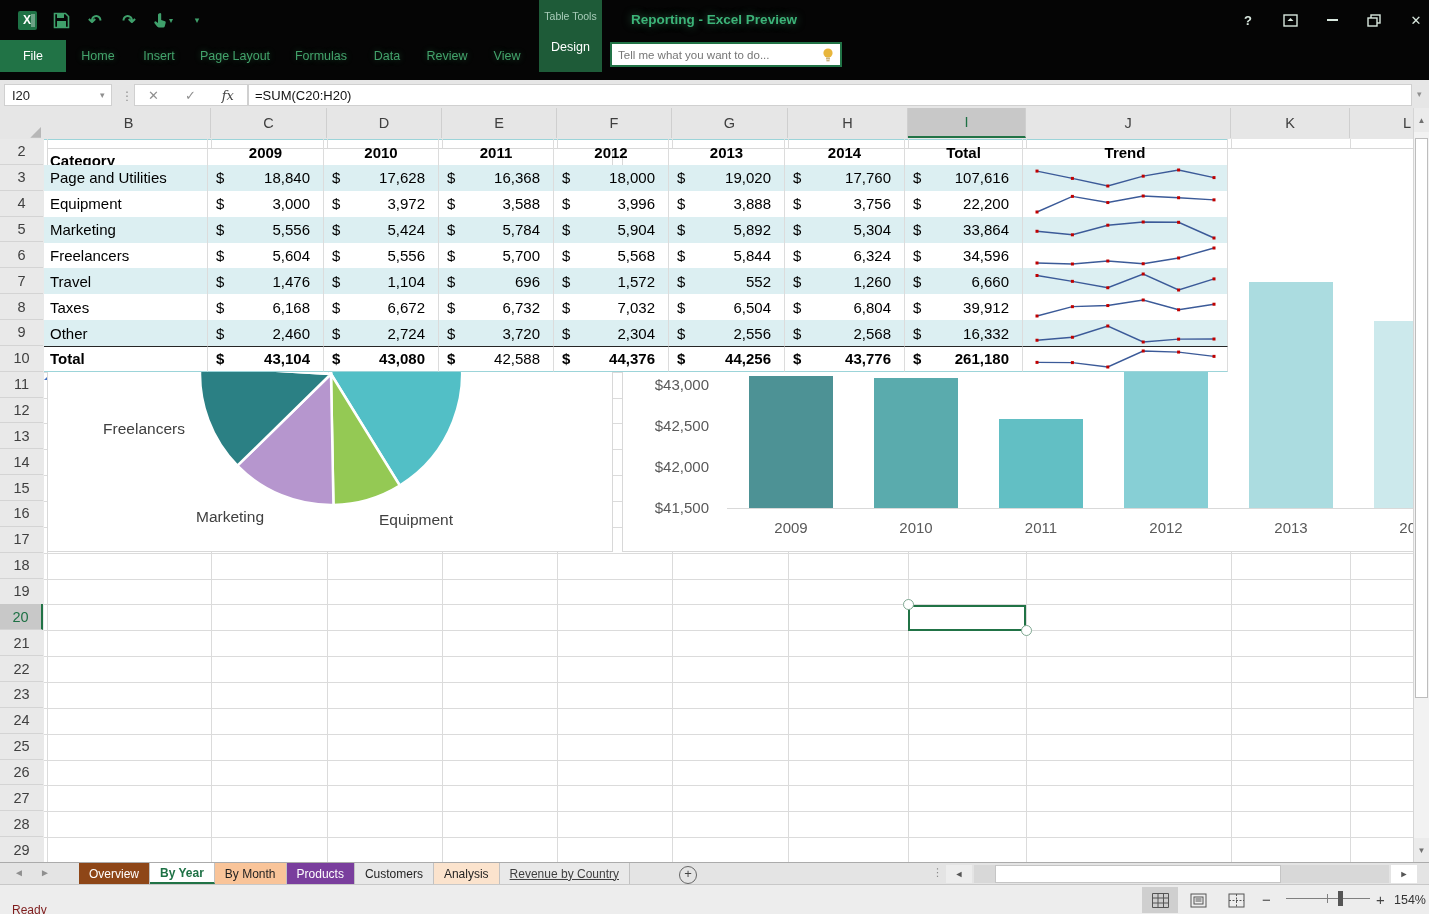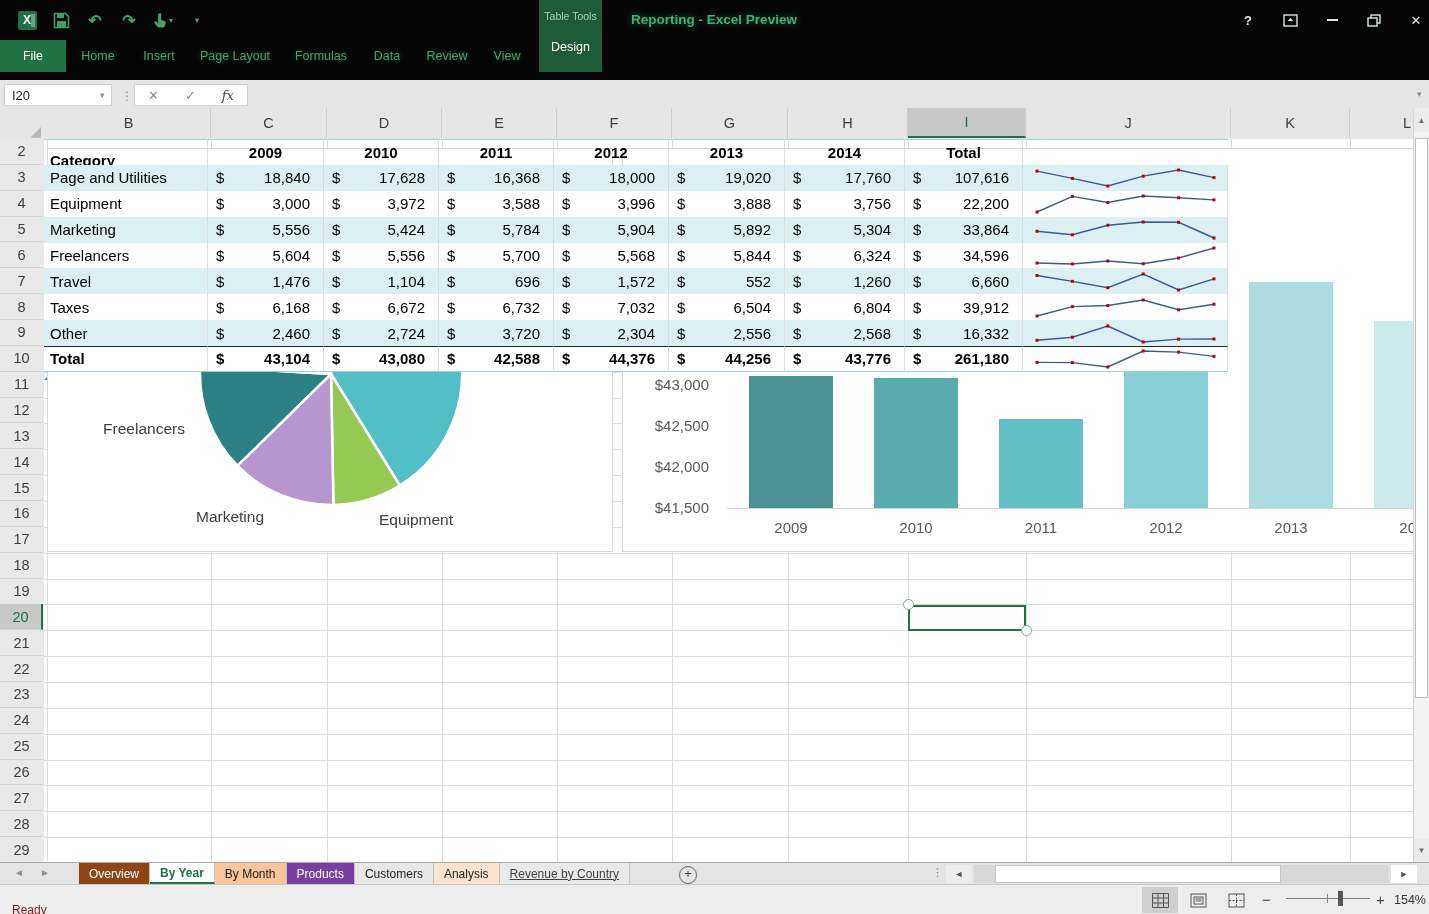--- a/index.html
+++ b/index.html
@@ -159,32 +159,45 @@
     <div id="ribbontabs">
         <span class="rtab" style="left: 98px;">Home</span>
         <span class="rtab" style="left: 159px;">Insert</span>
         <span class="rtab" style="left: 235px;">Page Layout</span>
         <span class="rtab" style="left: 321px;">Formulas</span>
         <span class="rtab" style="left: 387px;">Data</span>
         <span class="rtab" style="left: 447px;">Review</span>
         <span class="rtab" style="left: 507px;">View</span>
       </div>
 
+    <div class="tellme">
+      <input placeholder="Tell me what you want to do..." style="">
+      <span style="margin-right:6px;display:flex;">
+        <svg width="12" height="16" viewBox="0 0 12 16">
+            <circle cx="6" cy="6" r="4.6" fill="#E8B63C"></circle>
+            <rect x="4" y="10.5" width="4" height="2" fill="#CBB37D"></rect>
+            <rect x="4.4" y="13" width="3.2" height="1.4" fill="#CBB37D"></rect>
+          </svg>
+      </span>
+    </div>
   </div>
 
   <div id="fbar">
     <div class="namebox">
       <input value="I20" style="">
       <span class="fb-ico" style="font-size:9px;margin-left:8px;">▾</span>
     </div>
     <span class="fb-ico abs" style="left:121px;top:9px;">⋮</span>
     <div class="fb-group">
       <span class="fb-ico" style="font-size:13px;">✕</span>
       <span class="fb-ico" style="font-size:13px;">✓</span>
       <span class="fx">fx</span>
+    </div>
+    <div class="formula-field">
+      <input value="=SUM(C20:H20)" style="">
     </div>
     <span class="fb-ico abs" style="left:1417px;top:9px;font-size:9px;">▾</span>
   </div>
 
   <div id="cornerbox">
       <span>◢</span>
     </div>
   <div id="colheads">
       <div class="colhead" style="left: 3px; width: 164px;">B</div>
       <div class="colhead" style="left: 167px; width: 116px;">C</div>
@@ -313,20 +326,21 @@
       </div>
       <div style="left: 3px; top: 439.5px; width: 1184px; height: 232.856px; border-top: 1px solid rgb(156, 212, 217);">
         <div class="tcell thead cat" style="left: 0px; top: 0px; width: 164px; height: 42px; position: absolute;">Category</div>
         <div class="tcell thead" style="left: 164px; top: 0px; width: 116px; height: 26px; position: absolute;">2009</div>
         <div class="tcell thead" style="left: 280px; top: 0px; width: 115px; height: 26px; position: absolute;">2010</div>
         <div class="tcell thead" style="left: 395px; top: 0px; width: 115px; height: 26px; position: absolute;">2011</div>
         <div class="tcell thead" style="left: 510px; top: 0px; width: 115px; height: 26px; position: absolute;">2012</div>
         <div class="tcell thead" style="left: 625px; top: 0px; width: 116px; height: 26px; position: absolute;">2013</div>
         <div class="tcell thead" style="left: 741px; top: 0px; width: 120px; height: 26px; position: absolute;">2014</div>
         <div class="tcell thead" style="left: 861px; top: 0px; width: 118px; height: 26px; position: absolute;">Total</div>
+        <div class="tcell thead" style="left: 979px; top: 0px; width: 205px; height: 26px; position: absolute;">Trend</div>
         <div class="tcell cat " style="left: 0px; top: 26px; width: 164px; height: 25.857px; position: absolute; background: rgb(220, 239, 242);">Page and Utilities</div>
         <div class="tcell " style="left: 164px; top: 26px; width: 116px; height: 25.857px; position: absolute; background: rgb(220, 239, 242);">
           <span class="cur">$</span>
           <span class="val">18,840</span>
         </div>
         <div class="tcell " style="left: 280px; top: 26px; width: 115px; height: 25.857px; position: absolute; background: rgb(220, 239, 242);">
           <span class="cur">$</span>
           <span class="val">17,628</span>
         </div>
         <div class="tcell " style="left: 395px; top: 26px; width: 115px; height: 25.857px; position: absolute; background: rgb(220, 239, 242);">
@@ -604,21 +618,21 @@
         <div class="tcell trow-total" style="left: 164px; top: 206.999px; width: 116px; height: 25.857px; position: absolute; background: rgb(255, 255, 255); border-top: 1px solid rgb(38, 38, 38); border-bottom: 1px solid rgb(156, 212, 217);">
           <span class="cur" style="font-weight: bold;">$</span>
           <span class="val" style="font-weight: bold;">43,104</span>
         </div>
         <div class="tcell trow-total" style="left: 280px; top: 206.999px; width: 115px; height: 25.857px; position: absolute; background: rgb(255, 255, 255); border-top: 1px solid rgb(38, 38, 38); border-bottom: 1px solid rgb(156, 212, 217);">
           <span class="cur" style="font-weight: bold;">$</span>
           <span class="val" style="font-weight: bold;">43,080</span>
         </div>
         <div class="tcell trow-total" style="left: 395px; top: 206.999px; width: 115px; height: 25.857px; position: absolute; background: rgb(255, 255, 255); border-top: 1px solid rgb(38, 38, 38); border-bottom: 1px solid rgb(156, 212, 217);">
           <span class="cur" style="font-weight: bold;">$</span>
-          <span class="val" style="font-weight: bold;">42,588</span>
+          <span class="val" style="font-weight: normal;">42,588</span>
         </div>
         <div class="tcell trow-total" style="left: 510px; top: 206.999px; width: 115px; height: 25.857px; position: absolute; background: rgb(255, 255, 255); border-top: 1px solid rgb(38, 38, 38); border-bottom: 1px solid rgb(156, 212, 217);">
           <span class="cur" style="font-weight: bold;">$</span>
           <span class="val" style="font-weight: bold;">44,376</span>
         </div>
         <div class="tcell trow-total" style="left: 625px; top: 206.999px; width: 116px; height: 25.857px; position: absolute; background: rgb(255, 255, 255); border-top: 1px solid rgb(38, 38, 38); border-bottom: 1px solid rgb(156, 212, 217);">
           <span class="cur" style="font-weight: bold;">$</span>
           <span class="val" style="font-weight: bold;">44,256</span>
         </div>
         <div class="tcell trow-total" style="left: 741px; top: 206.999px; width: 120px; height: 25.857px; position: absolute; background: rgb(255, 255, 255); border-top: 1px solid rgb(38, 38, 38); border-bottom: 1px solid rgb(156, 212, 217);">

